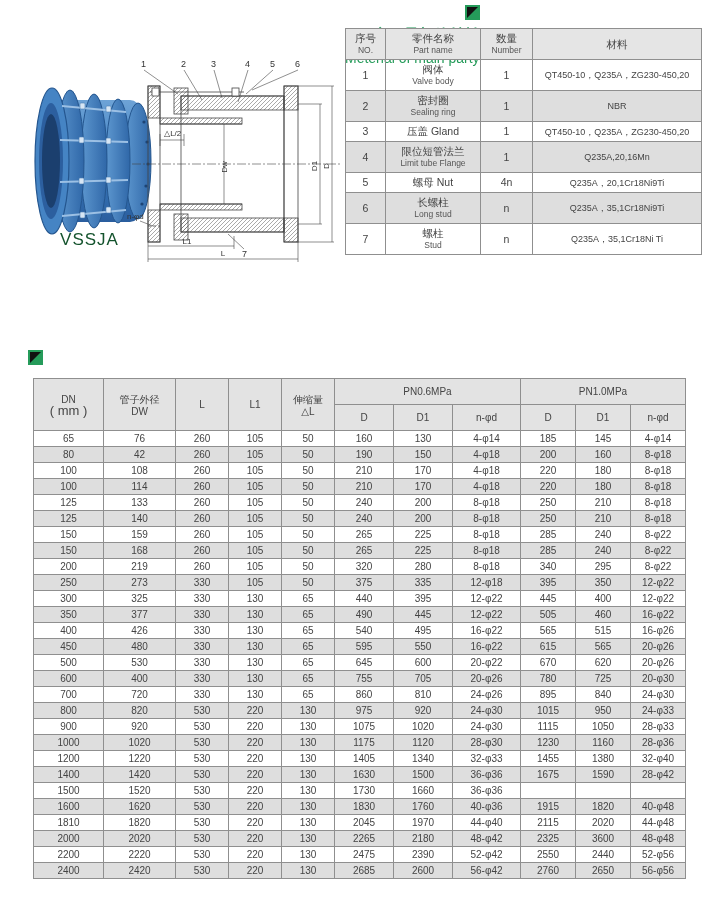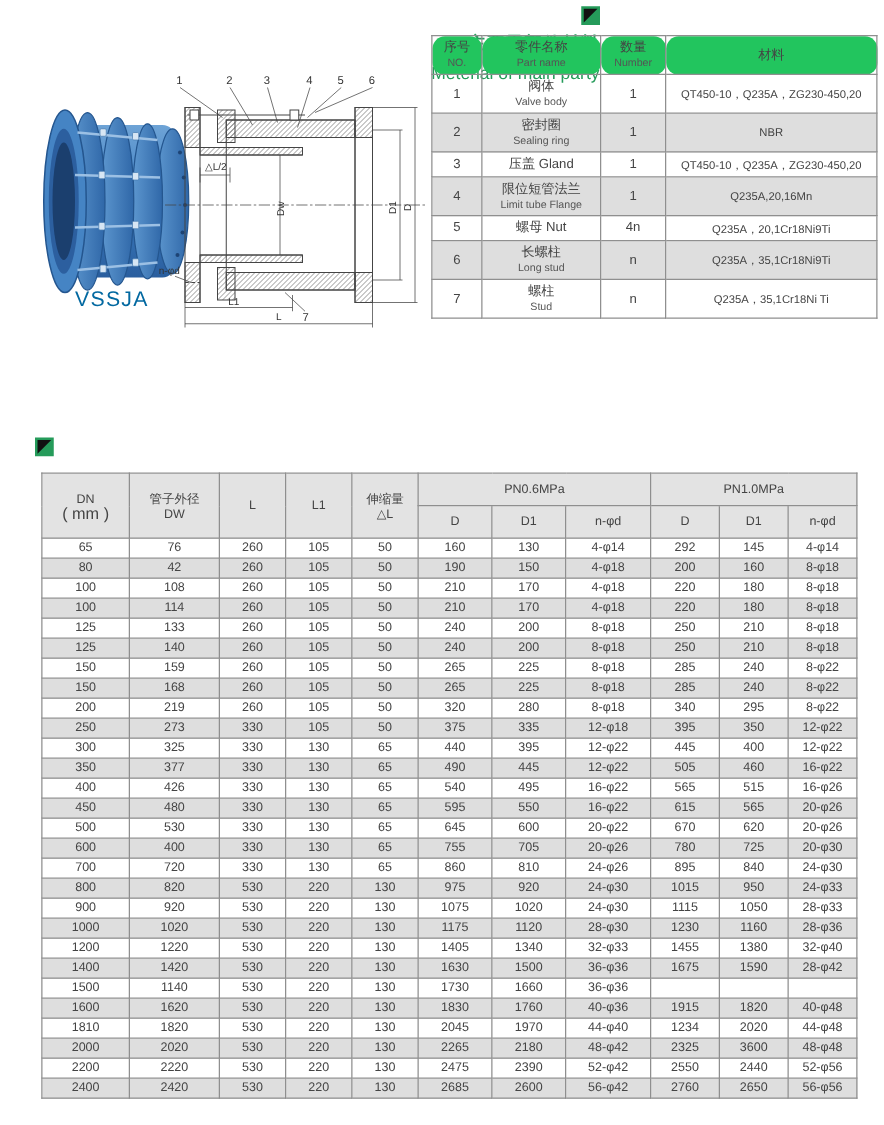--- a/index.html
+++ b/index.html
@@ -14,40 +14,40 @@
   .marker:before{content:"";position:absolute;left:2px;top:2px;border-style:solid;
     border-width:11px 11px 0 0;border-color:#111 transparent transparent transparent;}
   .t-zh{font-size:14px;font-weight:bold;color:#259b5a;letter-spacing:1px;}
   .t-en{font-size:14px;color:#259b5a;}
   
   .mat-wrap{position:absolute;left:345px;top:28px;width:356px;}
   table{border-collapse:collapse;table-layout:fixed;width:100%;}
   .mat-wrap table{border:1.5px solid #777;}
   .mat-wrap td,.mat-wrap th{border:1px solid #8f8f8f;text-align:center;vertical-align:middle;
     padding:3px 2px;font-weight:normal;}
-  .mat-wrap th{background:#22c55e;border-radius:10px;}
+  .mat-wrap th{background:#e5e5e5;}
   .zh{font-size:10.5px;color:#444;line-height:13px;}
   .en{font-size:8.5px;color:#555;line-height:11px;}
   .mat-val{font-size:9px;color:#444;line-height:12px;}
   tr.shade td{background:#dedede;}
   
   .dim-wrap{position:absolute;left:33px;top:378px;width:652px;}
   .dim-wrap table{border:1.5px solid #777;padding-left:33px;}
   .dim-wrap th,.dim-wrap td{border:1px solid #8f8f8f;text-align:center;vertical-align:middle;
     font-weight:normal;padding:0;}
   .dim-wrap th{background:#e3e3e3;}
   .dim-wrap thead .zh{font-size:10px;}
   .dim-wrap thead .en{font-size:9.5px;color:#444;}
   .dim-wrap td{font-size:10px;color:#444;height:15px;line-height:13px;}
   .hrowA th{height:25px;font-size:10px;color:#444;}
   .hrowB th{height:25px;font-size:10px;color:#444;}
   
   .photo{position:absolute;left:22px;top:82px;width:135px;height:158px;}
   .model-label{position:absolute;left:22px;top:230px;width:135px;text-align:center;
-    font-size:17px;color:#0369a1;letter-spacing:1px;}
+    font-size:17px;color:#14532d;letter-spacing:1px;}
   .drawing{position:absolute;left:126px;top:56px;width:218px;height:212px;}
   svg text{font-family:"Liberation Sans","DejaVu Sans",sans-serif;}
 </style>
 </head>
 <body>
 
 <div class="sec-title" style="left:345px;top:5px;">
   <span class="marker"></span>
   <span class="t-zh">主要零部件材料</span>
   <span class="t-en">Meterial of main party</span>
@@ -386,21 +386,21 @@
     <tbody>
         <tr>
           <td>65</td>
           <td>76</td>
           <td>260</td>
           <td>105</td>
           <td>50</td>
           <td>160</td>
           <td>130</td>
           <td>4-φ14</td>
-          <td>292</td>
+          <td>185</td>
           <td>145</td>
           <td>4-φ14</td>
         </tr>
         <tr class="shade">
           <td>80</td>
           <td>42</td>
           <td>260</td>
           <td>105</td>
           <td>50</td>
           <td>190</td>
@@ -665,21 +665,21 @@
           <td>130</td>
           <td>1630</td>
           <td>1500</td>
           <td>36-φ36</td>
           <td>1675</td>
           <td>1590</td>
           <td>28-φ42</td>
         </tr>
         <tr>
           <td>1500</td>
-          <td>1140</td>
+          <td>1520</td>
           <td>530</td>
           <td>220</td>
           <td>130</td>
           <td>1730</td>
           <td>1660</td>
           <td>36-φ36</td>
           <td></td>
           <td></td>
           <td></td>
         </tr>
@@ -698,21 +698,21 @@
         </tr>
         <tr>
           <td>1810</td>
           <td>1820</td>
           <td>530</td>
           <td>220</td>
           <td>130</td>
           <td>2045</td>
           <td>1970</td>
           <td>44-φ40</td>
-          <td>1234</td>
+          <td>2115</td>
           <td>2020</td>
           <td>44-φ48</td>
         </tr>
         <tr class="shade">
           <td>2000</td>
           <td>2020</td>
           <td>530</td>
           <td>220</td>
           <td>130</td>
           <td>2265</td>

